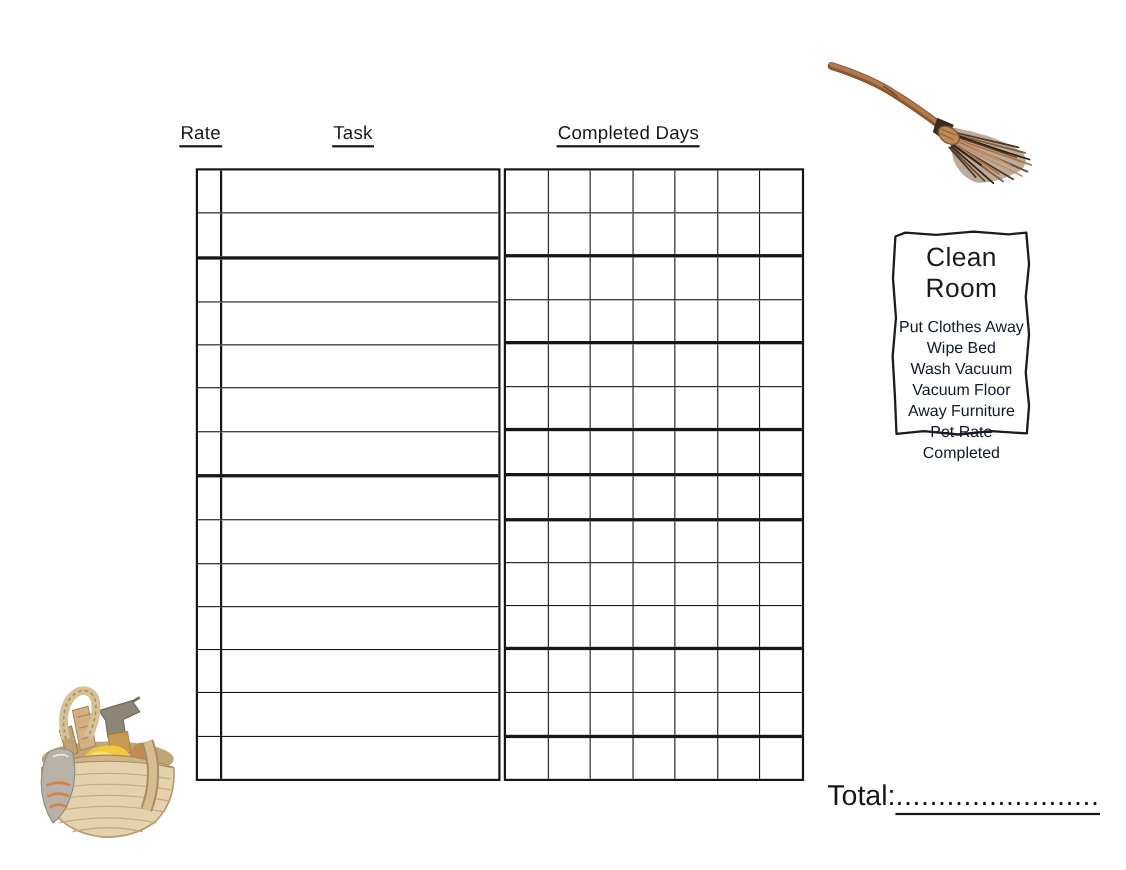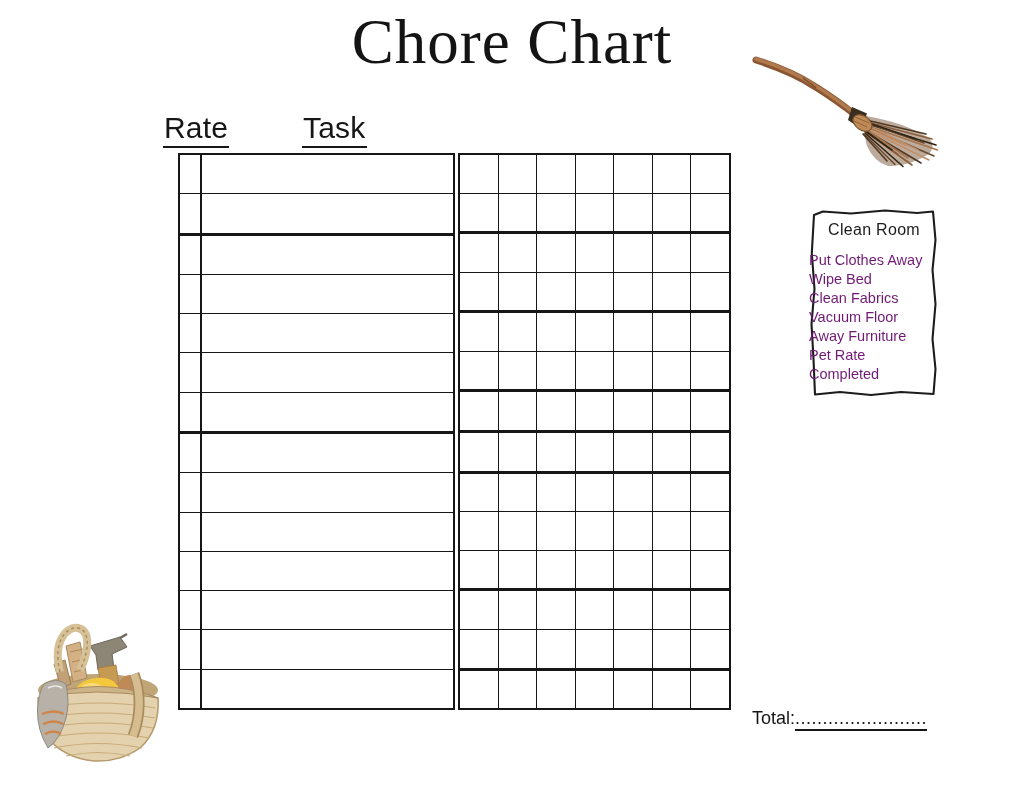--- a/index.html
+++ b/index.html
@@ -8,21 +8,21 @@
     position:relative; width:1024px; height:791px; background:var(--paper);
     font-family:"Liberation Sans", sans-serif; color:var(--ink);
     overflow:hidden; margin:0 auto;
   }
   .title{
     position:absolute; top:6px; left:0; width:100%; text-align:center;
     font-family:"Liberation Serif", serif; font-size:63px; font-weight:400;
     letter-spacing:1px; color:#141414;
   }
   .col-header{
-    position:absolute; top:111px; font-size:30px; letter-spacing:0.2px;
+    position:absolute; top:111px; font-size:17px; letter-spacing:0.2px;
     border-bottom:2.2px solid var(--ink); padding:0 1px 1px 1px; white-space:nowrap;
   }
   #h-rate{left:163px;} #h-task{left:302px;} #h-days{left:506px;}
 
   .tbl{
     position:absolute; top:153px; height:557px; box-sizing:border-box;
     border:2.6px solid var(--ink); display:flex; flex-direction:column; background:var(--paper);
   }
   #left-table{left:178px; width:277px;}
   #right-grid{left:458px; width:273px;}
@@ -30,40 +30,40 @@
   .trow.hb{border-bottom-width:3.2px;}
   .trow:last-child{border-bottom:none;}
   .rate-cell{width:20px; border-right:2.1px solid var(--ink);}
   .task-cell{flex:1;}
   .day-cell{flex:1; border-right:1.9px solid var(--ink);}
   .day-cell:last-child{border-right:none;}
 
   #clean-room{position:absolute; left:809px; top:208px; width:130px; height:190px;}
   #clean-room svg.border{position:absolute; left:0; top:0; width:100%; height:100%;}
   .cr-content{position:relative; padding-top:13px;}
-  .cr-title{text-align:center; font-size:16px; letter-spacing:0.3px; color:#1b1b1b;}
+  .cr-title{text-align:center; font-size:24px; letter-spacing:0.3px; color:#1b1b1b;}
   .cr-list{margin-top:12px;}
-  .cr-item{font-size:14.5px; line-height:19px; color:#701a75;}
-
-  #total{position:absolute; left:752px; top:708px; font-size:18px; white-space:nowrap;}
+  .cr-item{text-align:center; font-size:14.5px; line-height:19px; color:#0f172a;}
+
+  #total{position:absolute; left:752px; top:708px; font-size:26px; white-space:nowrap;}
   #total .dots{letter-spacing:0.5px; border-bottom:2.6px solid var(--ink); padding-bottom:1px;}
 
   .illus{position:absolute;}
   #broom{left:748px; top:50px; width:215px; height:122px;}
   #basket{left:24px; top:618px; width:148px; height:150px;}
 </style>
 </head>
 <body>
 
 <div class="page">
 
-  <div class="title">Chore Chart</div>
 
   <div class="col-header" id="h-rate">Rate</div>
   <div class="col-header" id="h-task">Task</div>
+  <div class="col-header" id="h-days">Completed Days</div>
 
   <div class="tbl" id="left-table">
       <div class="trow">
         <div class="rate-cell"></div>
         <div class="task-cell"></div>
       </div>
       <div class="trow hb">
         <div class="rate-cell"></div>
         <div class="task-cell"></div>
       </div>
@@ -250,21 +250,21 @@
       <path d="M5 7 L14 3.5 L42 5.5 L76 2.5 L108 5 L124 3.5
                L126.5 32 L123.5 62 L126.5 96 L123.5 131 L126.5 161 L124.5 186
                L92 184 L62 187 L31 184 L6 186.5
                L4.5 151 L2.5 116 L5.5 81 L2.8 45 Z" fill="#ffffff" stroke="#1c1c1c" stroke-width="2.1" stroke-linejoin="round"></path>
     </svg>
     <div class="cr-content">
       <div class="cr-title">Clean Room</div>
       <div class="cr-list">
         <div class="cr-item">Put Clothes Away</div>
         <div class="cr-item">Wipe Bed</div>
-        <div class="cr-item">Clean Fabrics</div>
+        <div class="cr-item">Wash Vacuum</div>
         <div class="cr-item">Vacuum Floor</div>
         <div class="cr-item">Away Furniture</div>
         <div class="cr-item">Pet Rate</div>
         <div class="cr-item">Completed</div>
       </div>
     </div>
   </div>
 
   <div id="total">
     <span>Total:</span><span class="dots">........................</span>

